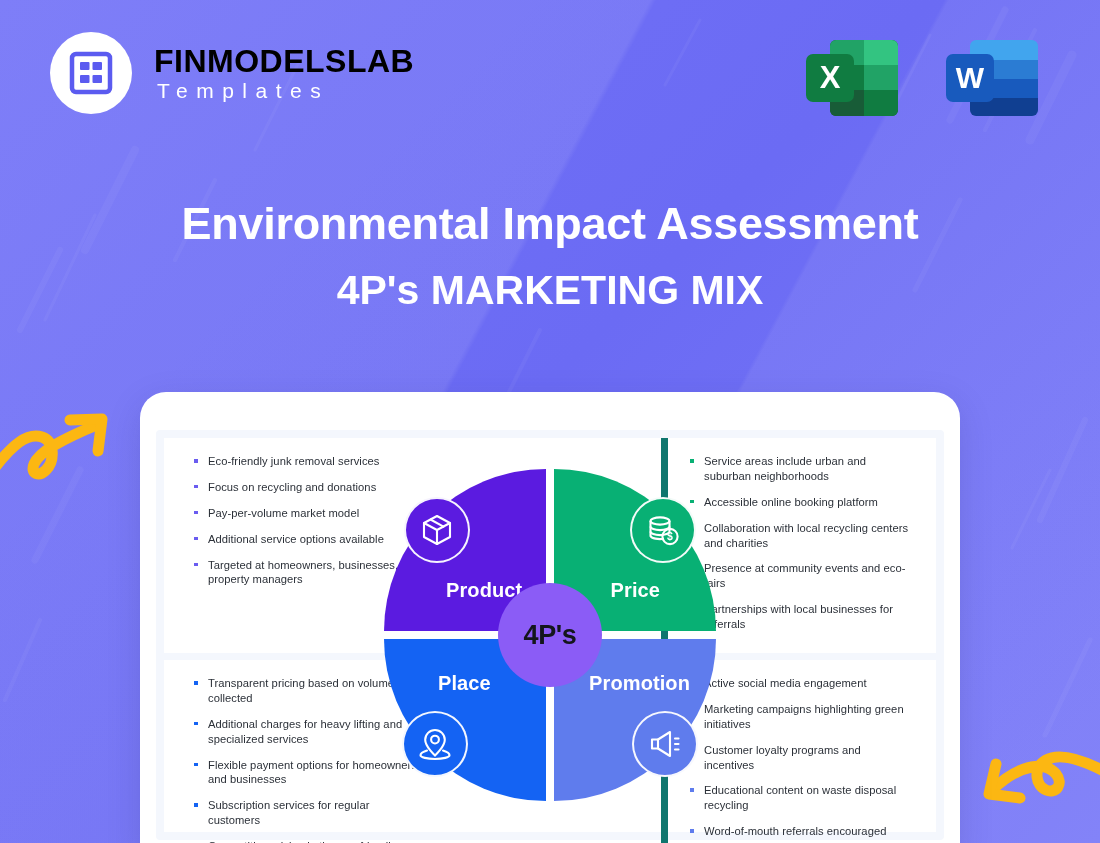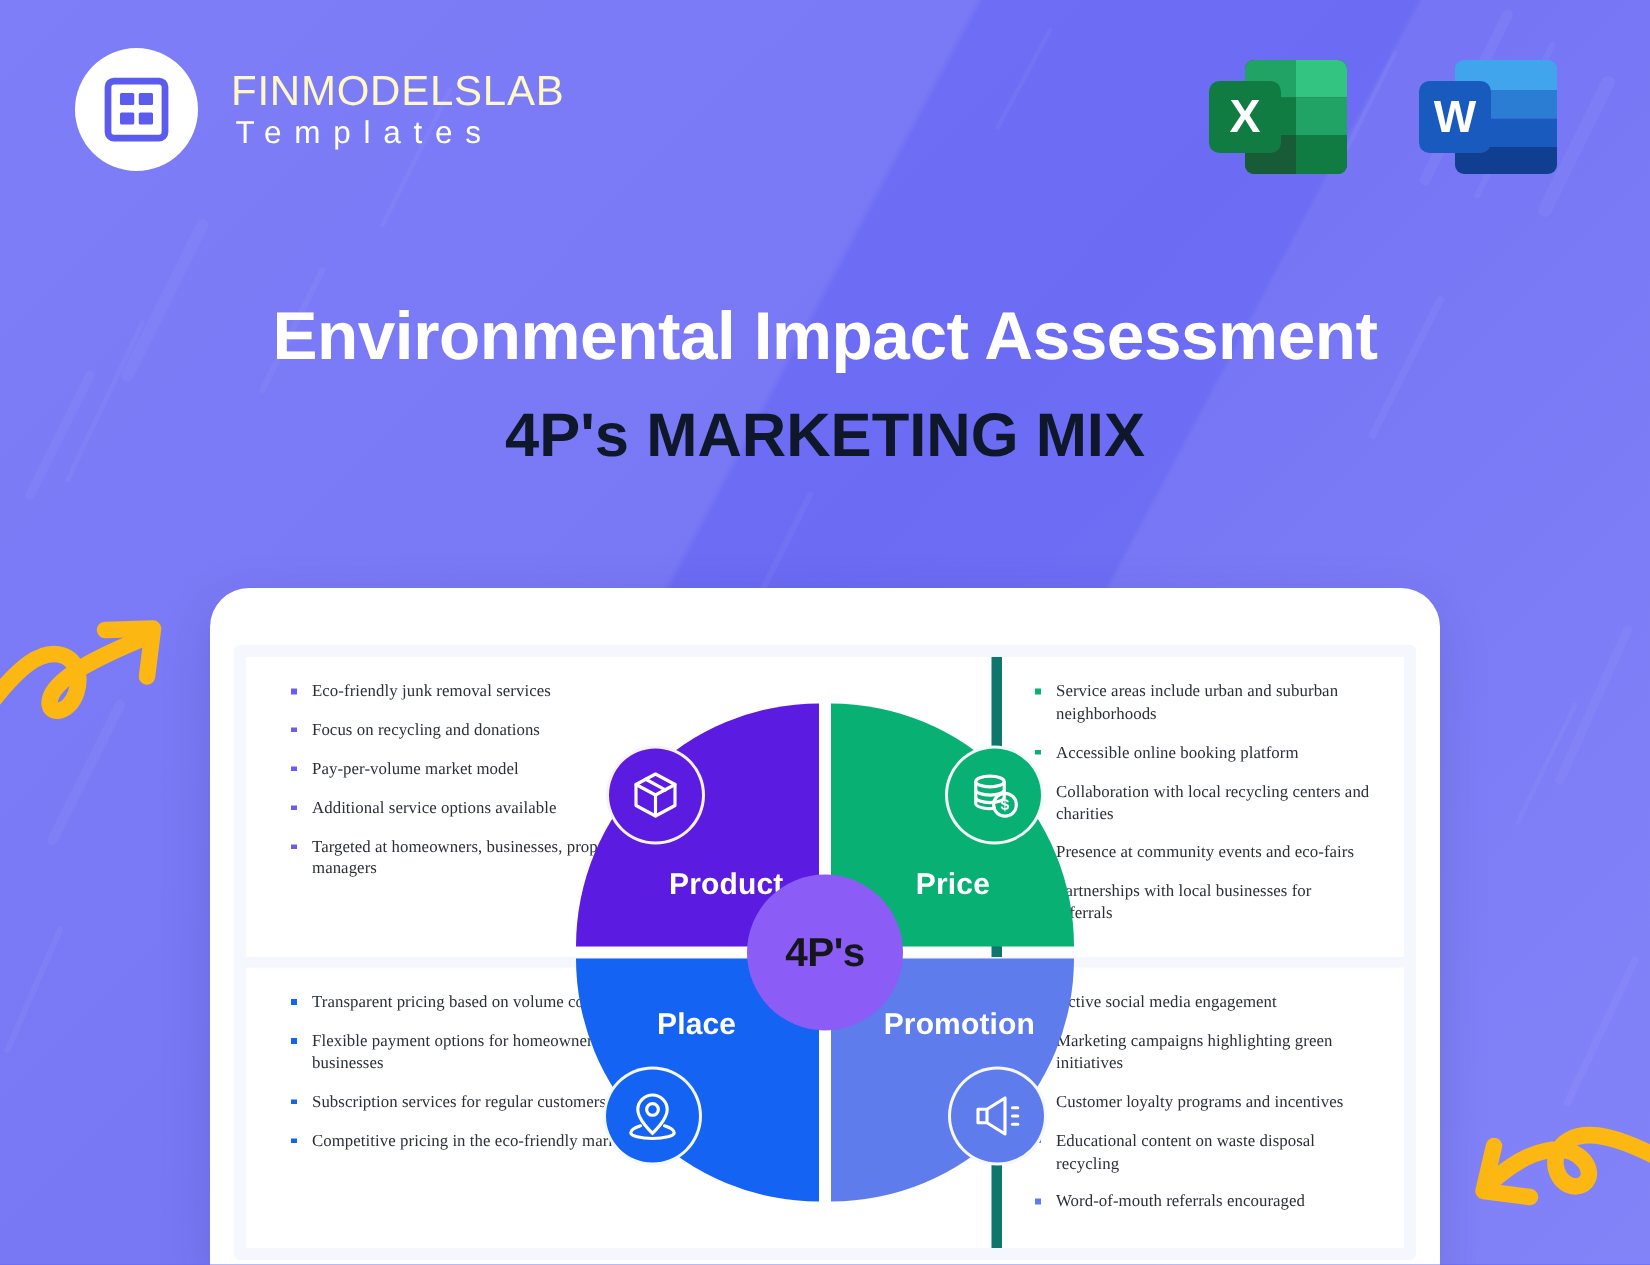--- a/index.html
+++ b/index.html
@@ -28,41 +28,41 @@
     height: 88px;
   }
   #brand { display: flex; align-items: center; gap: 22px; }
   #brand-mark {
     width: 82px; height: 82px; border-radius: 50%;
     background: #ffffff; flex: 0 0 82px;
     display: flex; align-items: center; justify-content: center;
   }
   #brand-text { padding-top: 4px; }
   #brand-name {
-    color: #fef9c3; font-size: 28px; font-weight: 400;
+    color: #000000; font-size: 32px; font-weight: 700;
     letter-spacing: .5px; line-height: 1.02;
   }
   #brand-sub {
     color: #ffffff; font-size: 21px; font-weight: 400;
     letter-spacing: 8.5px; line-height: 1.35; padding-left: 3px;
   }
   #office-icons {
     position: absolute; top: 0; right: 20px;
     display: flex; gap: 36px; align-items: flex-start;
   }
   .office-ico { position: relative; width: 104px; height: 92px; }
 
   
   #titles { position: absolute; top: 196px; left: 0; right: 0; text-align: center; }
   #title-main {
     color: #ffffff; font-size: 45px; font-weight: 800;
     letter-spacing: -0.3px; line-height: 1.26;
   }
   #title-sub {
-    color: #0f172a; font-size: 41px; font-weight: 800;
+    color: #ffffff; font-size: 41px; font-weight: 800;
     letter-spacing: 0px; margin-top: 14px;
   }
 
   
   #arrow-left  { position: absolute; left: -6px;  top: 404px; }
   #arrow-right { position: absolute; right: -4px; top: 748px; }
 
   
   #card {
     position: absolute; left: 140px; top: 392px;
@@ -79,21 +79,21 @@
     padding: 8px;
   }
   #matrix {
     position: relative;
     width: 100%; height: 100%;
     background: #ffffff;
   }
   #matrix-rows { display: flex; flex-direction: column; height: 100%; }
   .mrow { flex: 1 1 50%; display: flex; position: relative; }
   .mrow.top { border-bottom: 7px solid #f4f7fd; }
-  .mcell { position: relative; font-family: Liberation Serif, serif; }
+  .mcell { position: relative; }
   .mcell.left  { width: 275px; padding: 16px 18px 10px 30px; }
   .mcell.mid   { flex: 1 1 auto; }
   .mcell.right { width: 275px; padding: 16px 22px 10px 22px;
                  border-left: 7px solid #0f766e; }
   .mrow.bottom .mcell.left { border-right: 0; }
 
   
   ul.bullets { list-style: none; }
   ul.bullets li {
     position: relative;
@@ -278,20 +278,21 @@
                 <li>Presence at community events and eco-fairs</li>
                 <li>Partnerships with local businesses for referrals</li>
               </ul>
           </div>
         </div>
 
         <div class="mrow bottom">
           <div class="mcell left">
             <ul class="bullets" id="ul-place" style="--bullet: #1463f3;">
                 <li>Transparent pricing based on volume collected</li>
+                <li>Additional charges for heavy lifting and specialized services</li>
                 <li>Flexible payment options for homeowners and businesses</li>
                 <li>Subscription services for regular customers</li>
                 <li>Competitive pricing in the eco-friendly market</li>
               </ul>
           </div>
           <div class="mcell mid"></div>
           <div class="mcell right">
             <ul class="bullets" id="ul-promotion" style="--bullet: #5f7ced;">
                 <li>Active social media engagement</li>
                 <li>Marketing campaigns highlighting green initiatives</li>

